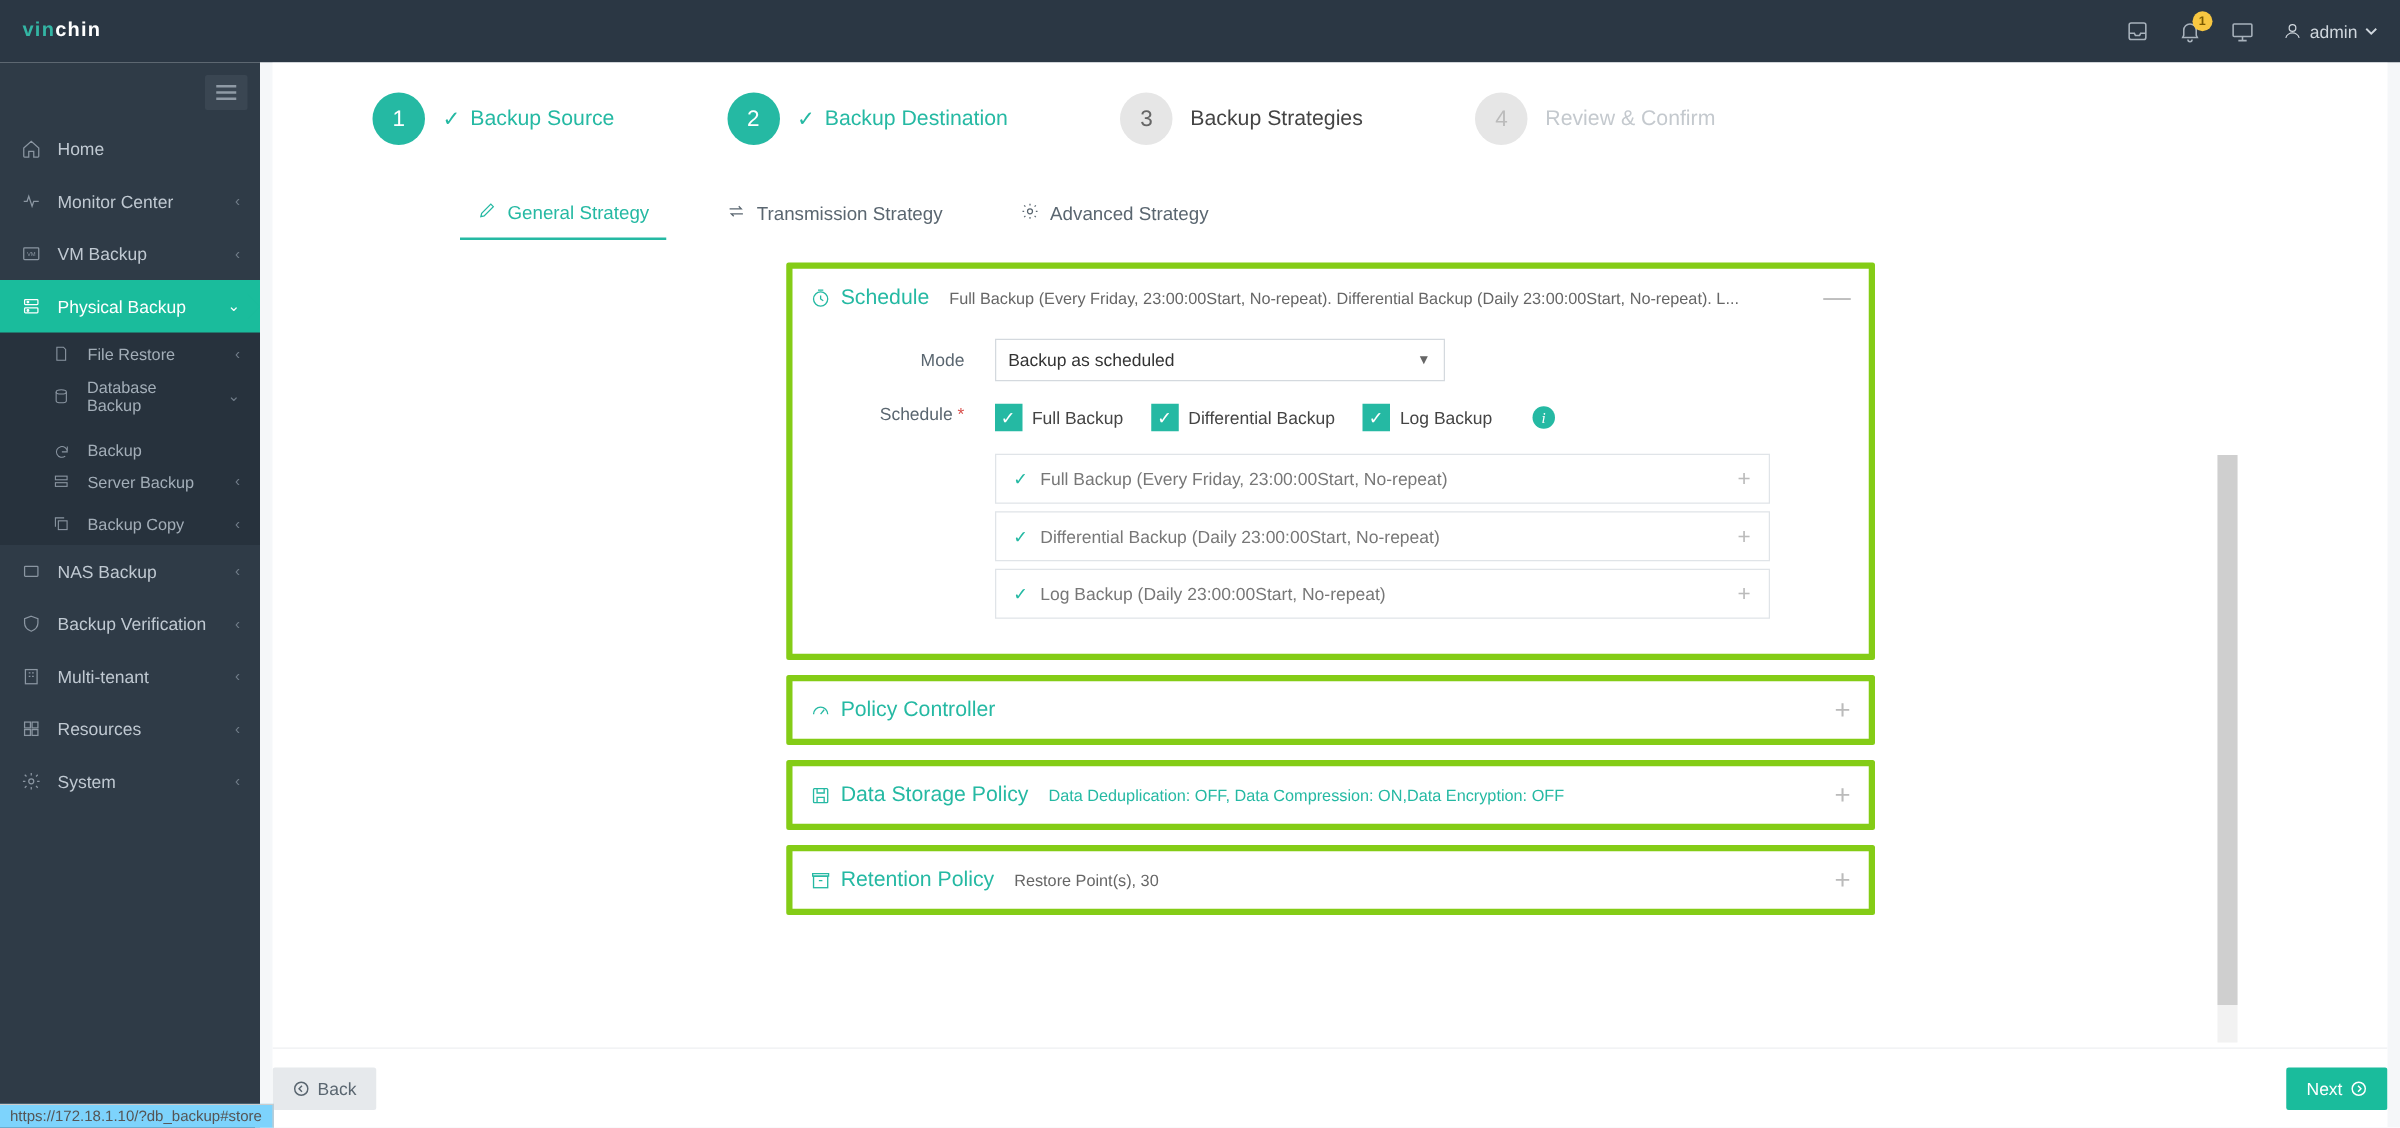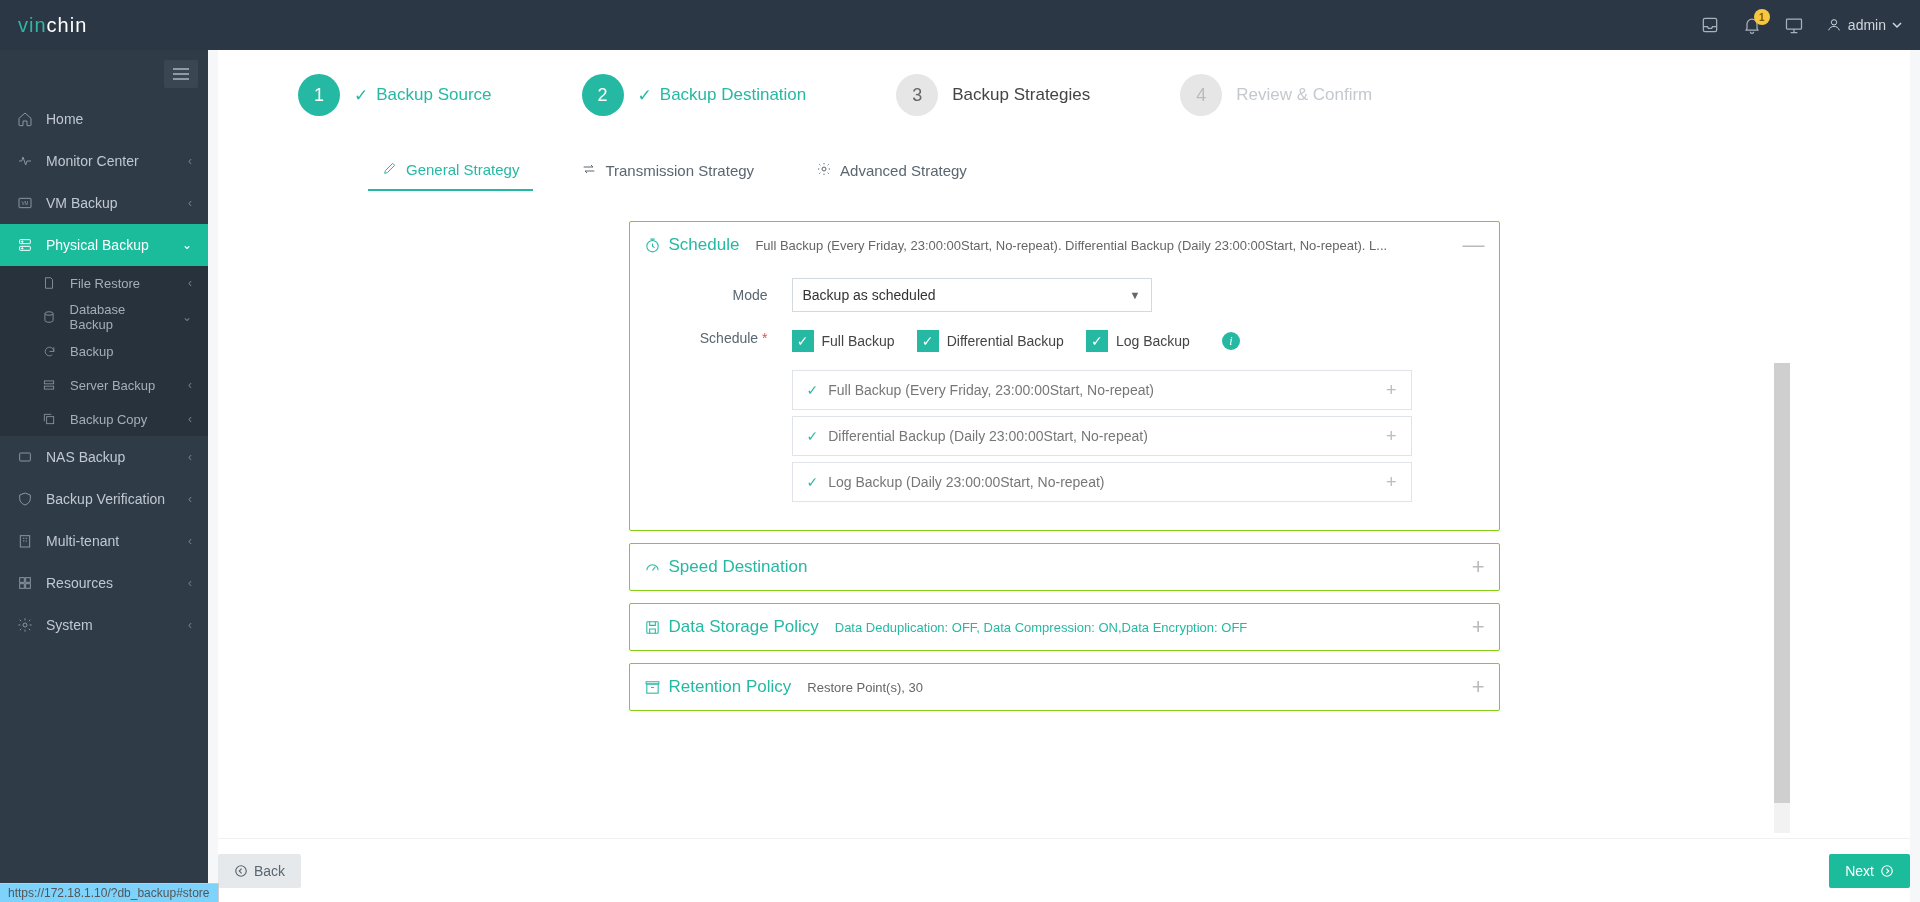--- a/index.html
+++ b/index.html
@@ -1,20 +1,20 @@
 <!DOCTYPE html>
 <html><head>
 <meta charset="utf-8">
 <style>
 * { box-sizing: border-box; margin: 0; padding: 0; }
 body { font-family: -apple-system, "Segoe UI", Arial, sans-serif; font-size: 14px; color: #333; background: #f5f7f9; overflow: hidden; }
 
 
 .topbar { height: 50px; background: #2b3744; display: flex; align-items: center; padding: 0 18px; position: relative; }
-.logo { color: #fff; font-size: 20px; letter-spacing: 1px; font-weight: 400; }
+.logo { color: #fff; font-size: 16px; letter-spacing: 1px; font-weight: 700; }
 .logo .accent { color: #33b5a4; }
 .topbar-right { margin-left: auto; display: flex; align-items: center; gap: 22px; }
 .tb-icon { color: #a8b2bc; cursor: pointer; display: inline-flex; align-items: center; position: relative; }
 .tb-icon svg { width: 20px; height: 20px; }
 .badge-dot { position: absolute; top: -6px; right: -8px; width: 16px; height: 16px; border-radius: 50%; background: #f8c741; color: #7a5a00; font-size: 10px; display: flex; align-items: center; justify-content: center; font-weight: bold; }
 .user-chip { color: #cfd6dd; display: flex; align-items: center; gap: 6px; cursor: pointer; }
 
 
 .layout { display: flex; height: calc(100vh - 50px); }
 .sidebar { width: 208px; background: #2f3b47; color: #c0c9d2; display: flex; flex-direction: column; overflow: hidden; flex: 0 0 208px; }
@@ -22,21 +22,21 @@
 .burger { width: 34px; height: 28px; background: #3a4652; display: flex; align-items: center; justify-content: center; border-radius: 2px; cursor: pointer; }
 .burger span { display: block; width: 16px; height: 2px; background: #8f9aa5; box-shadow: 0 -5px 0 #8f9aa5, 0 5px 0 #8f9aa5; }
 .nav-item { height: 42px; display: flex; align-items: center; padding: 0 16px; gap: 12px; cursor: pointer; position: relative; font-size: 14px; color: #c0c9d2; }
 .nav-item .ico { width: 18px; display: flex; justify-content: center; color: #8b96a2; }
 .nav-item.active { background: #1abc9c; color: #fff; }
 .nav-item.active .ico { color: #fff; }
 .nav-item.active::after { content: ""; position: absolute; right: -10px; top: 50%; transform: translateY(-50%); border: 10px solid transparent; border-left-color: #1abc9c; }
 .chev { margin-left: auto; color: #717d89; font-size: 12px; }
 .nav-sub { background: #27323d; }
 .nav-sub .nav-item { padding-left: 40px; height: 34px; font-size: 13px; color: #a3aeb8; }
-.nav-sub2 .nav-item { height: 34px; font-size: 13px; color: #a3aeb8; }
+.nav-sub2 .nav-item { height: 34px; font-size: 13px; color: #a3aeb8; align-items: flex-end; }
 
 
 .main { flex: 1; background: #f5f7f9; overflow: hidden; display: flex; flex-direction: column; position: relative; }
 .card { background: #fff; margin: 0 10px; flex: 1; display: flex; flex-direction: column; overflow: hidden; }
 .steps { display: flex; gap: 90px; padding: 24px 80px 34px; }
 .step { display: flex; align-items: center; gap: 14px; }
 .step-num { width: 42px; height: 42px; border-radius: 50%; display: flex; align-items: center; justify-content: center; font-size: 18px; }
 .step.done .step-num { background: #25b9a3; color: #fff; }
 .step.current .step-num { background: #e6e6e6; color: #666; }
 .step.future .step-num { background: #e6e6e6; color: #bbb; }
@@ -48,21 +48,21 @@
 
 .tabs { display: flex; gap: 34px; padding: 0 150px; border-bottom: none; position: relative; }
 .tab { display: flex; align-items: center; gap: 8px; padding: 10px 14px; cursor: pointer; font-size: 15px; color: #5a6670; }
 .tab.active { color: #25b9a3; border-bottom: 2px solid #25b9a3; }
 .tab .tico { color: inherit; }
 
 .scrollpane { flex: 1; overflow-y: auto; padding: 18px 60px 10px; position: relative; }
 .scroll-track { position: absolute; right: 120px; top: 172px; width: 16px; height: 470px; background: #f2f2f2; }
 .scroll-thumb { width: 100%; background: #cfcfcf; height: 440px; }
 
-.panel { width: 871px; margin: 12px auto 12px; border: 1px solid #84cc16; border-radius: 2px; background: #fff; }
+.panel { width: 871px; margin: 0 auto 12px; border: 5px solid #84cc16; border-radius: 2px; background: #fff; }
 .panel-hd { display: flex; align-items: center; gap: 10px; padding: 10px 14px; cursor: pointer; }
 .panel-hd .ttl { color: #25b9a3; font-size: 17px; display: flex; align-items: center; gap: 8px; }
 .panel-hd .desc { color: #666; font-size: 13px; white-space: nowrap; overflow: hidden; text-overflow: ellipsis; flex: 1; margin-left: 6px; }
 .panel-hd .toggle { color: #bbb; font-size: 22px; font-weight: 300; }
 .panel-bd { padding: 10px 22px 22px; }
 
 .formrow { display: flex; align-items: center; margin-bottom: 18px; }
 .formrow .lbl { width: 140px; text-align: right; padding-right: 24px; color: #5a6670; }
 .req { color: #d9534f; }
 .select { border: 1px solid #d4d9de; height: 34px; width: 360px; padding: 0 10px; background: #fff; display: flex; align-items: center; justify-content: space-between; cursor: pointer; }
@@ -398,21 +398,21 @@
           </div>
         </div>
 
         <div class="panel">
           <div class="panel-hd">
             <span class="ttl">
               <svg width="17" height="17" viewBox="0 0 24 24" fill="none" stroke="currentColor" stroke-width="1.5">
                   <path d="M4 16a8 8 0 1116 0"></path>
                   <path d="M12 16l4-5"></path>
                 </svg>
-              <span>Speed Destination</span>
+              <span>Policy Controller</span>
             </span>
             <span class="desc"></span>
             <span class="toggle">+</span>
           </div>
         </div>
 
         <div class="panel">
           <div class="panel-hd">
             <span class="ttl">
               <svg width="17" height="17" viewBox="0 0 24 24" fill="none" stroke="currentColor" stroke-width="1.5">

